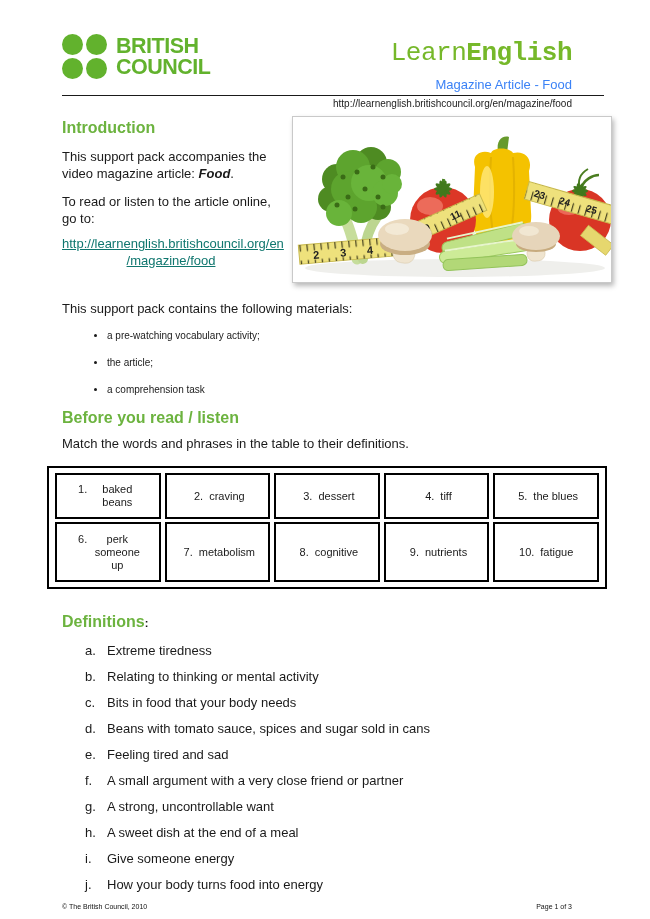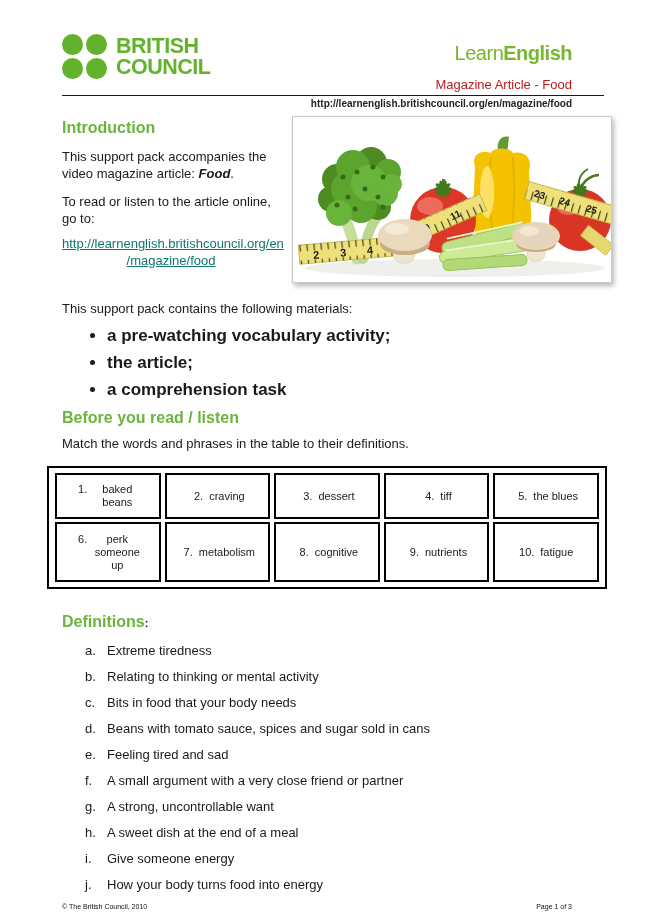--- a/index.html
+++ b/index.html
@@ -8,40 +8,40 @@
     font-family:"Liberation Sans",sans-serif;color:#1a1a1a;box-sizing:border-box;
   }
   
   header{margin:34px 62px 0 62px;}
   .header-top{display:flex;justify-content:space-between;align-items:flex-start;}
   .logo{display:flex;align-items:center;gap:9px;}
   .dots{display:grid;grid-template-columns:21px 21px;grid-gap:3px;}
   .dot{width:21px;height:21px;border-radius:50%;background:#62b22d;}
   .logo-text{color:#62b22d;font-weight:bold;font-size:21.5px;line-height:21px;letter-spacing:-0.5px;}
   .brand{text-align:right;margin-top:4px;}
-  .brand-learn{font-size:20px;line-height:30px;color:#76b82a;letter-spacing:-0.5px;}
+  .brand-learn{font-size:26px;line-height:30px;color:#76b82a;letter-spacing:-0.5px;font-family:Liberation Mono, monospace;}
   .brand-learn .bold{font-weight:bold;}
-  .brand-sub{font-size:13px;color:#b91c1c;margin-top:9px;}
+  .brand-sub{font-size:13px;color:#3b82f6;margin-top:9px;}
   .header-rule{border-top:1.5px solid #1a1a1a;margin-top:3px;margin-right:-32px;}
-  .header-url{text-align:right;font-size:10px;color:#222;margin-top:2px;font-weight:bold;}
+  .header-url{text-align:right;font-size:10px;color:#222;margin-top:2px;}
   
   .intro-row{display:flex;margin:5px 0 0 62px;width:550px;justify-content:flex-end;}
   .intro-col{width:230px;flex:none;}
   h2.green{color:#6cb33f;font-size:16px;font-weight:bold;margin:0;}
   .intro-col h2{margin-top:5px;}
   .intro-col p{font-size:13px;line-height:17px;margin:11px 12px 0 0;}
   .doc-title{font-weight:bold;font-style:italic;}
   .intro-link{display:block;text-align:center;color:#0f766e;font-size:13px;line-height:17px;margin:8px 12px 0 0;text-decoration:underline;cursor:pointer;}
   .photo{margin:2px 0 0 0;flex:none;width:318px;height:165px;border:1px solid #c9c9c9;box-shadow:2px 3px 5px rgba(0,0,0,.28);background:#fff;}
   .tn{font-family:"Liberation Sans",sans-serif;font-weight:bold;font-size:11px;fill:#222;}
   .tn2{font-family:"Liberation Sans",sans-serif;font-weight:bold;font-size:10px;fill:#222;}
   
   .materials{margin:18px 62px 0 62px;font-size:13px;line-height:16px;}
   .materials-list{margin:11px 0 0 0;padding-left:45px;}
-  .materials-list li{margin-bottom:11px;font-size:17px;font-weight:bold;}
+  .materials-list li{margin-bottom:11px;font-size:10px;}
   
   .before{margin:10px 62px 0 62px;}
   .before p{font-size:13px;margin:9px 0 0 0;}
   
   .vocab-outer{margin:15px 0 0 47px;width:560px;border:2px solid #000;padding:2px;box-sizing:border-box;background:#fff;}
   .vocab-outer table{width:100%;border-collapse:separate;border-spacing:4px 3px;table-layout:fixed;}
   .vocab-outer td{border:2px solid #000;padding:2px 4px;vertical-align:middle;}
   tr.r1 td{height:38px;}
   tr.r2 td{height:52px;}
   .cell{display:flex;justify-content:center;align-items:flex-start;gap:6px;font-size:11px;line-height:13px;}

